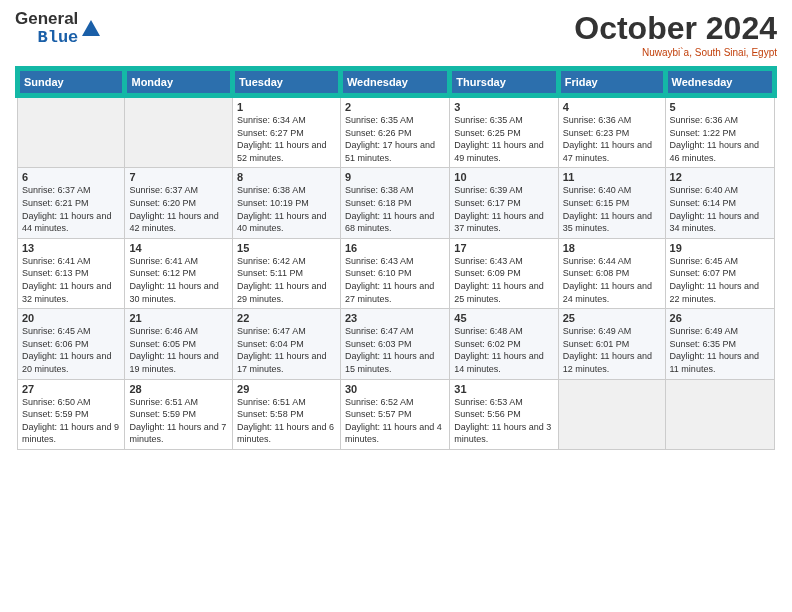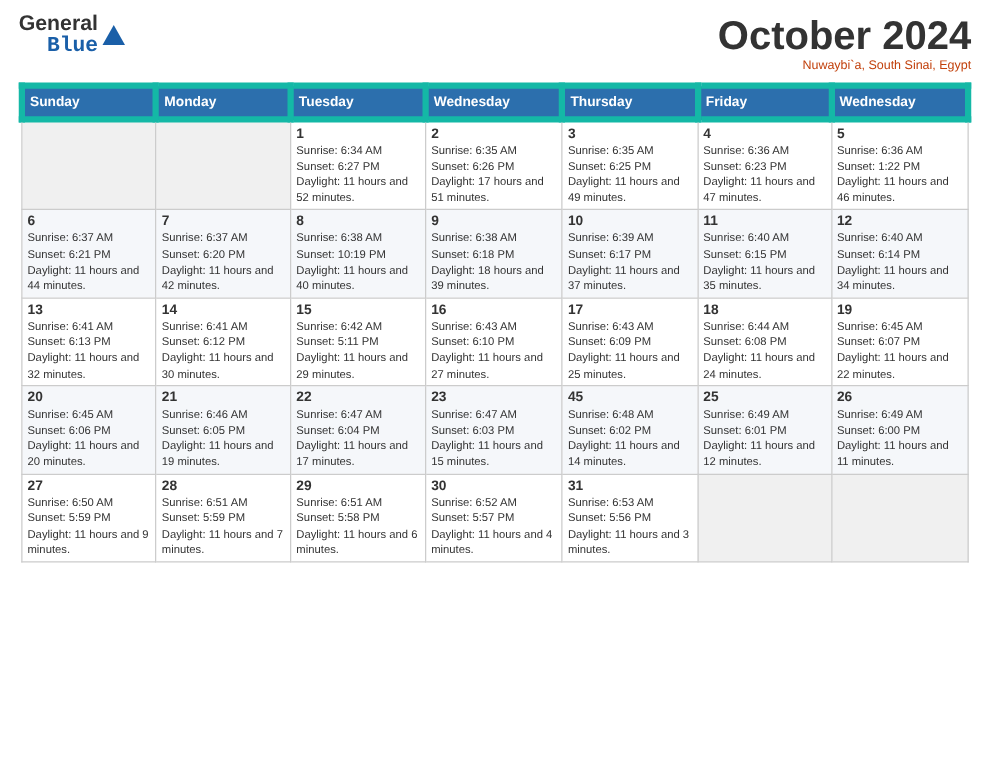--- a/index.html
+++ b/index.html
@@ -163,21 +163,21 @@
           <td>
           <span class="day-num">8</span>
           <span class="day-detail">Sunrise: 6:38 AM</span><br>
           <span class="day-detail">Sunset: 10:19 PM</span><br>
           <span class="day-detail">Daylight: 11 hours and 40 minutes.</span>
         </td>
           <td>
           <span class="day-num">9</span>
           <span class="day-detail">Sunrise: 6:38 AM</span><br>
           <span class="day-detail">Sunset: 6:18 PM</span><br>
-          <span class="day-detail">Daylight: 18 hours and 39 minutes.</span>
+          <span class="day-detail">Daylight: 11 hours and 68 minutes.</span>
         </td>
           <td>
           <span class="day-num">10</span>
           <span class="day-detail">Sunrise: 6:39 AM</span><br>
           <span class="day-detail">Sunset: 6:17 PM</span><br>
           <span class="day-detail">Daylight: 11 hours and 37 minutes.</span>
         </td>
           <td>
           <span class="day-num">11</span>
           <span class="day-detail">Sunrise: 6:40 AM</span><br>
@@ -268,21 +268,21 @@
         </td>
           <td>
           <span class="day-num">25</span>
           <span class="day-detail">Sunrise: 6:49 AM</span><br>
           <span class="day-detail">Sunset: 6:01 PM</span><br>
           <span class="day-detail">Daylight: 11 hours and 12 minutes.</span>
         </td>
           <td>
           <span class="day-num">26</span>
           <span class="day-detail">Sunrise: 6:49 AM</span><br>
-          <span class="day-detail">Sunset: 6:00 PM</span><br>
+          <span class="day-detail">Sunset: 6:35 PM</span><br>
           <span class="day-detail">Daylight: 11 hours and 11 minutes.</span>
         </td>
         </tr>
         <tr>
           <td>
           <span class="day-num">27</span>
           <span class="day-detail">Sunrise: 6:50 AM</span><br>
           <span class="day-detail">Sunset: 5:59 PM</span><br>
           <span class="day-detail">Daylight: 11 hours and 9 minutes.</span>
         </td>

